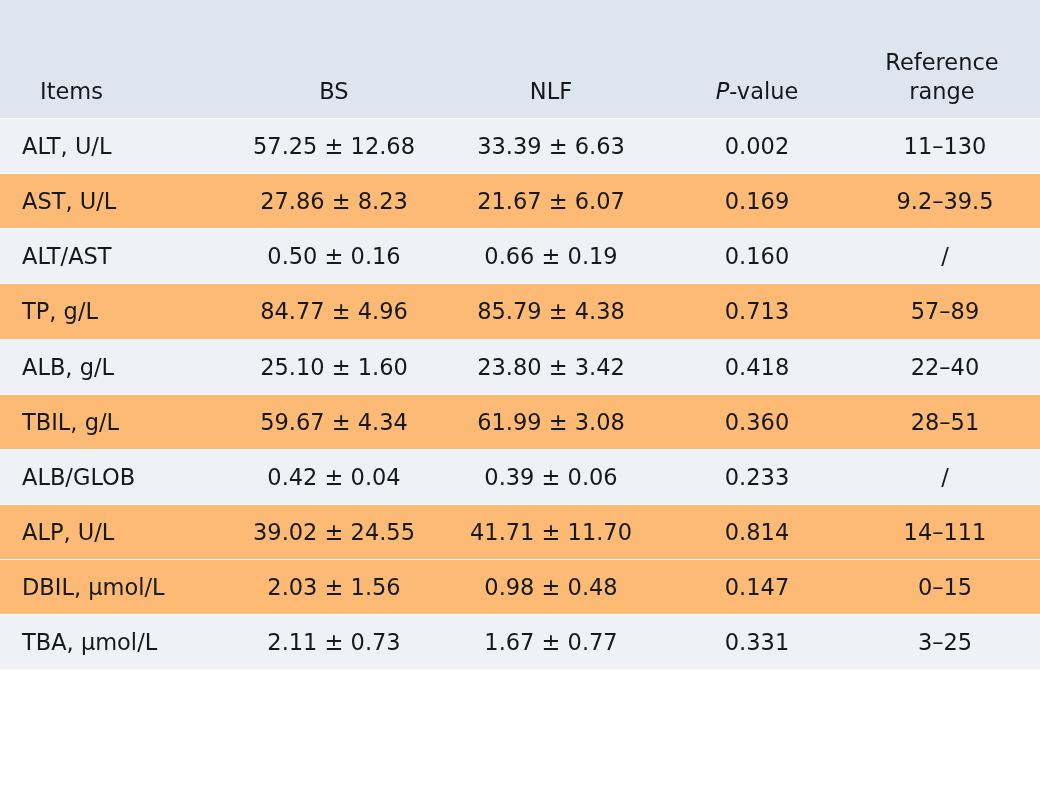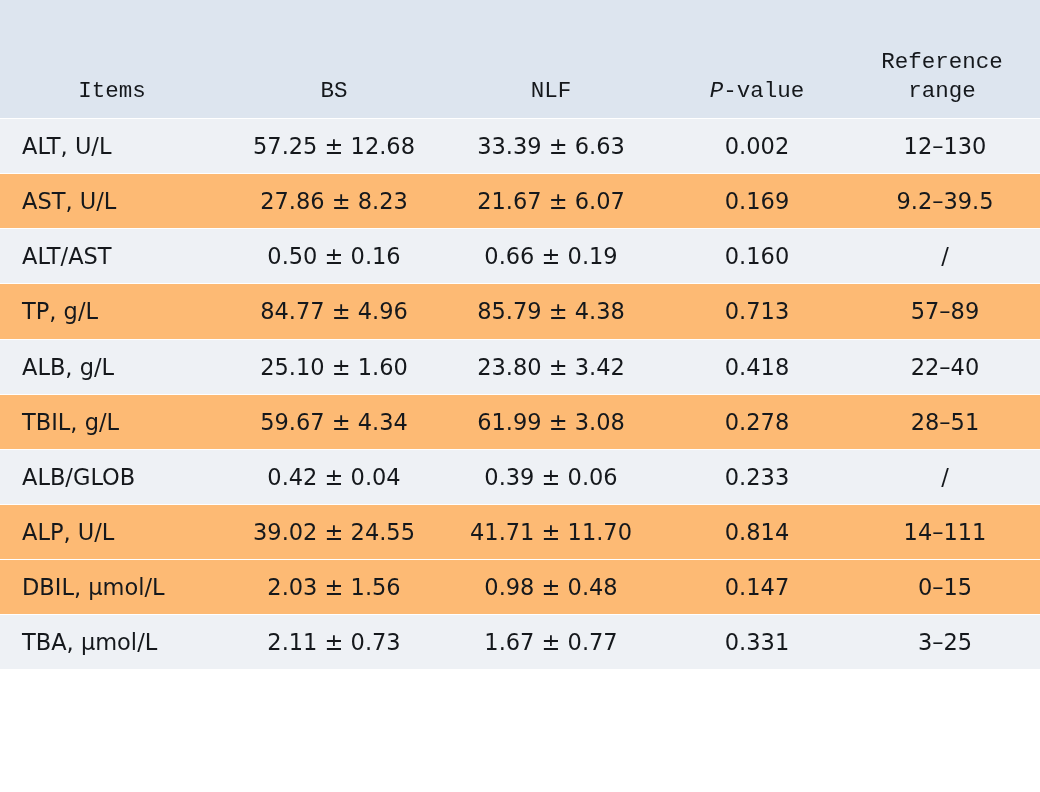--- a/index.html
+++ b/index.html
@@ -34,34 +34,33 @@
 
   thead th {
     background: #dde5ef;
     font-weight: normal;
     padding: 10px 16px 12px 16px;
     vertical-align: bottom;
     line-height: 1.28;
     border: none;
   }
   thead th.h-items {
-    text-align: center;
-    padding-left: 12px;
+    text-align: left;
+    padding-left: 40px;
   }
   thead th.h-num {
     text-align: center;
   }
   thead th.h-ref {
     text-align: center;
     padding-left: 10px;
     padding-right: 18px;
   }
   thead tr.header-top th {
     height: 96px;
-    font-family: Liberation Mono, monospace;
   }
   .hdr-ref-line1 { display: block; }
   .hdr-ref-line2 { display: block; }
 
   tbody td {
     border-top: 1px solid #ffffff;
     padding: 13px 16px 13px 16px;
     line-height: 1.25;
     vertical-align: middle;
   }
@@ -111,21 +110,21 @@
           <span class="hdr-ref-line2">range</span>
         </th>
       </tr>
     </thead>
     <tbody>
       <tr>
         <td class="c-label">ALT, U/L</td>
         <td class="c-val">57.25 ± 12.68</td>
         <td class="c-val">33.39 ± 6.63</td>
         <td class="c-pval">0.002</td>
-        <td class="c-range">12–130</td>
+        <td class="c-range">11–130</td>
       </tr>
       <tr class="row-alt">
         <td class="c-label">AST, U/L</td>
         <td class="c-val">27.86 ± 8.23</td>
         <td class="c-val">21.67 ± 6.07</td>
         <td class="c-pval">0.169</td>
         <td class="c-range">9.2–39.5</td>
       </tr>
       <tr>
         <td class="c-label">ALT/AST</td>
@@ -145,21 +144,21 @@
         <td class="c-label">ALB, g/L</td>
         <td class="c-val">25.10 ± 1.60</td>
         <td class="c-val">23.80 ± 3.42</td>
         <td class="c-pval">0.418</td>
         <td class="c-range">22–40</td>
       </tr>
       <tr class="row-alt">
         <td class="c-label">TBIL, g/L</td>
         <td class="c-val">59.67 ± 4.34</td>
         <td class="c-val">61.99 ± 3.08</td>
-        <td class="c-pval">0.278</td>
+        <td class="c-pval">0.360</td>
         <td class="c-range">28–51</td>
       </tr>
       <tr>
         <td class="c-label">ALB/GLOB</td>
         <td class="c-val">0.42 ± 0.04</td>
         <td class="c-val">0.39 ± 0.06</td>
         <td class="c-pval">0.233</td>
         <td class="c-range">/</td>
       </tr>
       <tr class="row-alt">

